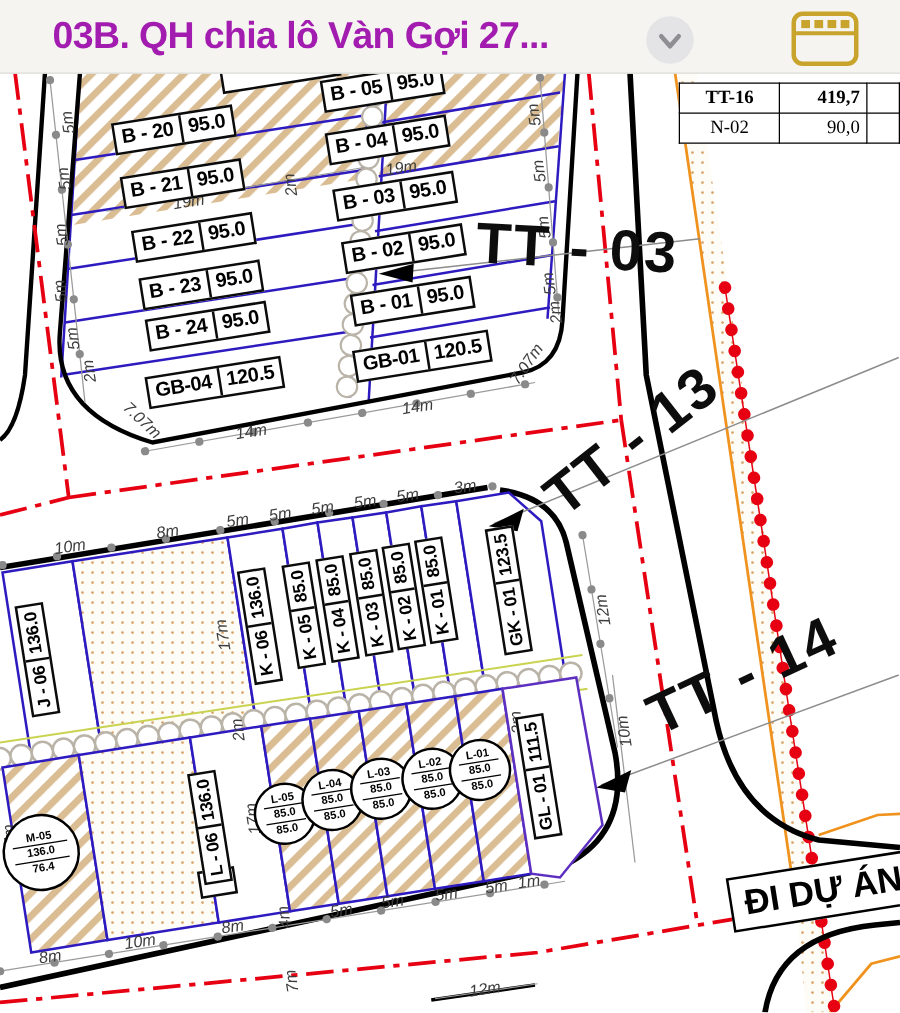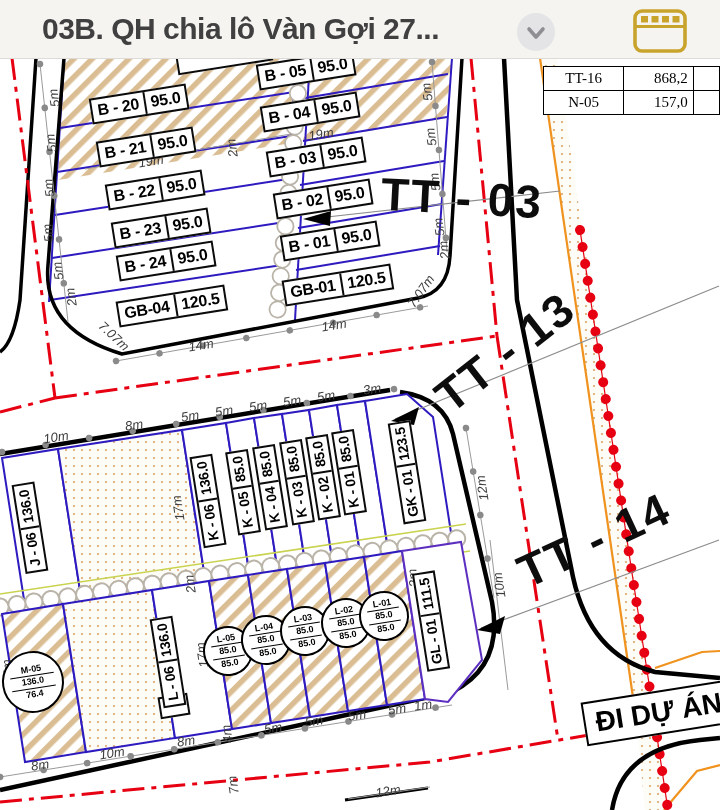--- a/index.html
+++ b/index.html
@@ -2,21 +2,21 @@
 <html><head>
 <meta charset="utf-8">
 <style>
   html,body{margin:0;padding:0;background:#fff}
   .stage{position:relative;width:720px;height:810px;overflow:hidden;background:#fff;
          font-family:"Liberation Sans",sans-serif}
   
   .topbar{position:absolute;z-index:50;left:0;top:0;width:720px;height:58px;
           background:#f5f4f1;border-bottom:1px solid #dcdbd7}
   .title{position:absolute;left:42px;top:0;line-height:57px;font-size:30px;font-weight:700;
-         color:#404040;letter-spacing:-.5px;white-space:nowrap}
+         color:#a21caf;letter-spacing:-.5px;white-space:nowrap}
   .chev{position:absolute;left:517px;top:13px;width:38px;height:38px;border-radius:50%;
         background:#e4e4e7;border:none;cursor:pointer;padding:0}
   .gicon{position:absolute;left:632px;top:8px;background:none;border:none;padding:0;cursor:pointer}
   
   svg.map{position:absolute;left:0;top:0;z-index:1}
   .dim{position:absolute;z-index:3;font-size:13px;color:#3d3d3d;white-space:nowrap}
   .lot{position:absolute;z-index:4;display:flex;background:#fff;border:2px solid #0b0b0b;white-space:nowrap}
   .lot span{padding:0 5px;font-weight:700;font-size:16px;line-height:22px;letter-spacing:-.3px;color:#000}
   .lot .ln{border-right:2px solid #0b0b0b}
   .lot.v span{font-size:14px;line-height:19px;padding:0 4px}
@@ -27,21 +27,21 @@
   .circ div{font-weight:700;font-size:9px;line-height:1.25;color:#000}
   .circ div + div{border-top:1px solid #000;margin:0 7px}
   .tt{position:absolute;z-index:5;font-size:46px;font-weight:700;color:#0d0d0d;
       letter-spacing:2px;white-space:nowrap}
   .tbl{position:absolute;z-index:6;left:543px;top:66px;border-collapse:collapse;background:#fff;
        font-family:"Liberation Serif",serif;font-size:15px;color:#000}
   .tbl td{border:1.6px solid #000;height:21px}
   .tbl .tn{width:84px;text-align:center}
   .tbl .tv{width:66px;text-align:right;padding-right:5px}
   .tbl .tx{width:26px}
-  .tbl tr:first-child td{font-weight:400}
+  .tbl tr:first-child td{font-weight:700}
   .roadbox{position:absolute;z-index:5;left:583px;top:690px;width:160px;height:44px;background:#fff;
            border:2px solid #000;transform:rotate(-9deg);display:flex;align-items:center;
            padding-left:10px;font-size:28px;font-weight:800;color:#000;white-space:nowrap;box-sizing:border-box}
 </style>
 </head>
 <body>
 
 <div class="stage">
 
   <svg class="map" width="720" height="810" viewBox="0 0 720 810">
@@ -351,26 +351,26 @@
     </div>
 
   <div class="tt" style="left:462px;top:198px;transform:translate(-50%,-50%) rotate(3deg)">TT - 03</div>
   <div class="tt" style="left:505px;top:352px;transform:translate(-50%,-50%) rotate(-38deg)">TT - 13</div>
   <div class="tt" style="left:594px;top:540px;transform:translate(-50%,-50%) rotate(-25deg)">TT - 14</div>
 
   <table class="tbl">
     <tbody>
         <tr>
           <td class="tn">TT-16</td>
-          <td class="tv">868,2</td>
+          <td class="tv">419,7</td>
           <td class="tx"></td>
         </tr>
     <tr>
-          <td class="tn">N-05</td>
-          <td class="tv">157,0</td>
+          <td class="tn">N-02</td>
+          <td class="tv">90,0</td>
           <td class="tx"></td>
         </tr>
   </tbody>
     </table>
 
   <div class="roadbox">ĐI DỰ ÁN</div>
 
   <div class="topbar">
     <div class="title">03B. QH chia lô Vàn Gợi 27...</div>
     <button class="chev" aria-label="collapse">

